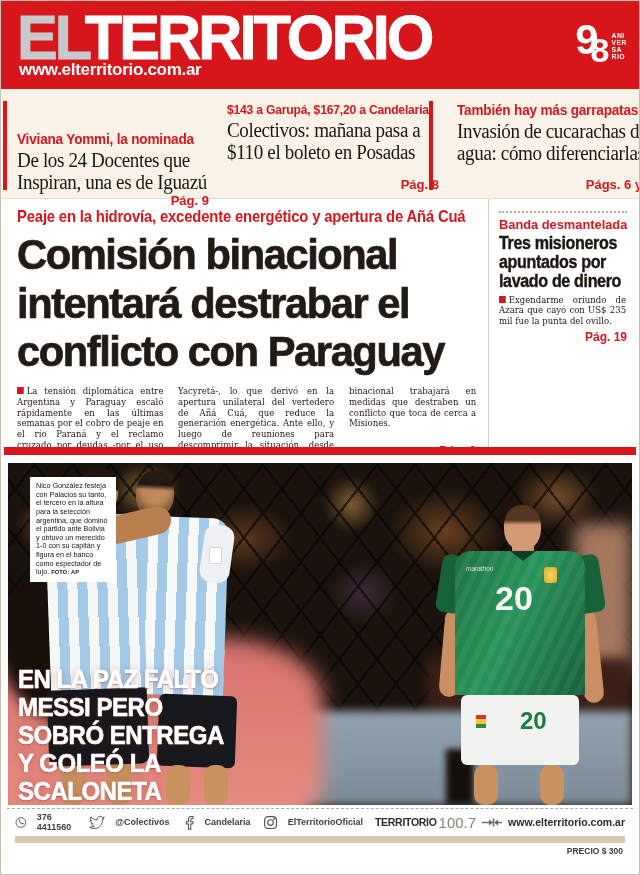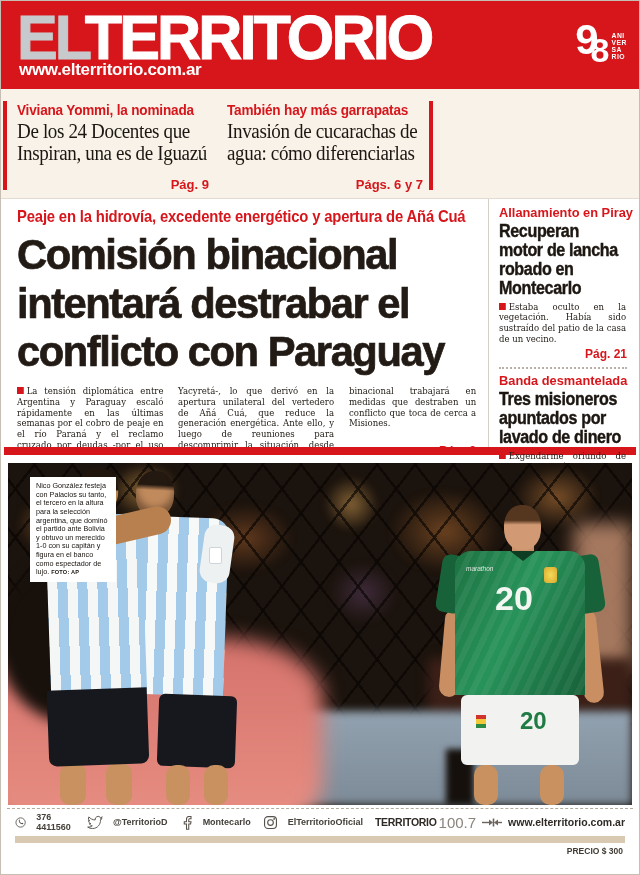--- a/index.html
+++ b/index.html
@@ -27,21 +27,21 @@
   .anniv .n9{font-size:42px;font-weight:900;line-height:.8;}
   .anniv .n8{font-size:34px;font-weight:900;line-height:.8;margin:14px 2px 0 -8px;}
   .anniv .word{display:flex;flex-direction:column;font-size:6.8px;font-weight:800;line-height:1.05;margin-top:9px;letter-spacing:.5px;}
 
   
   .teasers{height:110px;background:var(--cream);position:relative;display:flex;
            padding:13px 10px 0 16px;gap:18px;border-bottom:1px solid #e3dcd0;}
   .vrule{position:absolute;top:12px;bottom:8px;width:4px;background:var(--red);}
   .vrule.r1{left:2px;} .vrule.r2{left:428px;}
   .teaser{display:flex;flex-direction:column;}
-  .teaser.t1{width:192px;} .teaser.t2{width:212px;} .teaser.t3{width:196px;}
+  .teaser.t1{width:192px;margin-top:29px;} .teaser.t2{width:212px;} .teaser.t3{width:196px;}
   .kicker{color:var(--red);font-weight:800;font-size:14px;letter-spacing:-.2px;white-space:nowrap;
           transform:scaleX(.97);transform-origin:left;}
   .t2 .kicker{font-size:13px;transform:scaleX(.93);}
   .t-head{font-family:"Liberation Serif",serif;font-size:20.5px;line-height:1.06;color:#1c1712;
           letter-spacing:-.4px;margin-top:3px;transform:scaleX(.93);transform-origin:left;white-space:nowrap;}
   .t-head div{white-space:nowrap;}
   .pageref{color:var(--red);font-weight:800;font-size:13px;text-align:right;margin-top:auto;padding-bottom:6px;}
 
   
   .main-row{height:248px;display:flex;background:#fff;}
@@ -192,20 +192,28 @@
     <div class="vrule r1"></div>
     <div class="vrule r2"></div>
     <article class="teaser t1">
       <div class="kicker">Viviana Yommi, la nominada</div>
       <div class="t-head">
         <div>De los 24 Docentes que</div>
         <div>Inspiran, una es de Iguazú</div>
       </div>
       <div class="pageref">Pág. 9</div>
     </article>
+    <article class="teaser t2">
+      <div class="kicker">$143 a Garupá, $167,20 a Candelaria</div>
+      <div class="t-head">
+        <div>Colectivos: mañana pasa a</div>
+        <div>$110 el boleto en Posadas</div>
+      </div>
+      <div class="pageref">Pág. 8</div>
+    </article>
     <article class="teaser t3">
       <div class="kicker">También hay más garrapatas</div>
       <div class="t-head">
         <div>Invasión de cucarachas de</div>
         <div>agua: cómo diferenciarlas</div>
       </div>
       <div class="pageref">Págs. 6 y 7</div>
     </article>
   </section>
 
@@ -215,26 +223,20 @@
       <h2 class="m-head">Comisión binacional intentará destrabar el conflicto con Paraguay</h2>
       <div class="m-body">
         <p class="m-col c1"><span class="bullet"></span><span>La tensión diplomática entre Argentina y Paraguay escaló rápidamente en las últimas semanas por el cobro de peaje en el río Paraná y el reclamo cruzado por deudas -por el uso de la electricidad y por obras de</span></p>
         <p class="m-col c2">Yacyretá-, lo que derivó en la apertura unilateral del vertedero de Añá Cuá, que reduce la generación energética. Ante ello, y luego de reuniones para descomprimir la situación, desde hoy una comisión técnica</p>
         <p class="m-col c3"><span>binacional trabajará en medidas que destraben un conflicto que toca de cerca a Misiones.</span>
           <span class="m-page" style="display:block;">Pág. 3</span></p>
       </div>
     </article>
 
     <aside class="sidebar">
-      <article class="sb-story">
-        <div class="sb-kicker">Allanamiento en Piray</div>
-        <h3 class="sb-head">Recuperan motor de lancha robado en Montecarlo</h3>
-        <p class="sb-body"><span class="bullet"></span><span>Estaba oculto en la vegetación. Había sido sustraído del patio de la casa de un vecino.</span></p>
-        <div class="sb-page">Pág. 21</div>
-      </article>
       <div class="dotline"></div>
       <article class="sb-story">
         <div class="sb-kicker">Banda desmantelada</div>
         <h3 class="sb-head">Tres misioneros apuntados por lavado de dinero</h3>
         <p class="sb-body"><span class="bullet"></span><span>Exgendarme oriundo de Azara que cayó con US$ 235 mil fue la punta del ovillo.</span></p>
         <div class="sb-page">Pág. 19</div>
       </article>
     </aside>
   </section>
 
@@ -279,43 +281,51 @@
     <div class="ph bo-brand">marathon</div>
     <div class="ph darkpatch"></div>
     <div class="ph bo-shorts"></div>
     <div class="ph bo-shorts-num">20</div>
     <div class="ph bo-shorts-crest"></div>
     <div class="ph leg bo-leg1"></div>
     <div class="ph leg bo-leg2"></div>
 
     <figcaption class="ph caption"><span>Nico González festeja con Palacios su tanto, el tercero en la altura para la selección argentina, que dominó el partido ante Bolivia y obtuvo un merecido 1-0 con su capitán y figura en el banco como espectador de lujo. </span><span class="credit">FOTO: AP</span></figcaption>
 
+    <div class="ph overlay">
+      <div class="ov-line">EN LA PAZ FALTÓ</div>
+      <div class="ov-line">MESSI PERO</div>
+      <div class="ov-line">SOBRÓ ENTREGA</div>
+      <div class="ov-line">Y GOLEÓ LA</div>
+      <div class="ov-line">SCALONETA</div>
+
+    </div>
   </figure>
 
   <footer>
     <div class="dashline"></div>
     <div class="foot-row">
       <span class="soc">
         <svg width="15" height="15" viewBox="0 0 24 24">
             <circle cx="12" cy="12" r="10" fill="none" stroke="#55504a" stroke-width="1.8"></circle>
             <path d="M8 7c0 5 4 9 9 9l1-2.5-3-1-1 1c-2-1-3.5-2.5-4.5-4.5l1-1-1-3z" fill="#55504a"></path>
           </svg>
         <span class="soc-label">376 4411560</span>
       </span>
       <span class="soc">
         <svg width="16" height="14" viewBox="0 0 24 20">
             <path d="M23 2.5c-.9.4-1.8.7-2.7.8A4.6 4.6 0 0 0 12.2 7C8.4 6.8 5 5 2.8 2.3 1.6 4.4 2.2 7 4.2 8.4c-.7 0-1.5-.2-2.1-.6 0 2.2 1.5 4.1 3.6 4.6-.7.2-1.4.2-2.1.1.6 1.8 2.3 3.1 4.3 3.2A9.2 9.2 0 0 1 1 17.7 13 13 0 0 0 8.1 19.8c7.9 0 12.4-6.6 12.1-12.6.8-.6 1.6-1.4 2.2-2.3-.8.4-1.6.6-2.4.6z" fill="none" stroke="#55504a" stroke-width="1.4"></path>
           </svg>
-        <span class="soc-label">@TerritorioD</span>
+        <span class="soc-label">@Colectivos</span>
       </span>
       <span class="soc">
         <svg width="13" height="15" viewBox="0 0 16 20">
             <path d="M11 2h3v3h-2c-1 0-1 .5-1 1.5V9h3l-.5 3H11v7H8v-7H5V9h3V6c0-2.5 1.2-4 3-4z" fill="none" stroke="#55504a" stroke-width="1.4"></path>
           </svg>
-        <span class="soc-label">Montecarlo</span>
+        <span class="soc-label">Candelaria</span>
       </span>
       <span class="soc">
         <svg width="15" height="15" viewBox="0 0 24 24">
             <rect x="2.5" y="2.5" width="19" height="19" rx="5.5" fill="none" stroke="#55504a" stroke-width="1.8"></rect>
             <circle cx="12" cy="12" r="4.5" fill="none" stroke="#55504a" stroke-width="1.8"></circle>
             <circle cx="17.8" cy="6.2" r="1.4" fill="#55504a"></circle>
           </svg>
         <span class="soc-label">ElTerritorioOficial</span>
       </span>
       <span class="foot-right">

